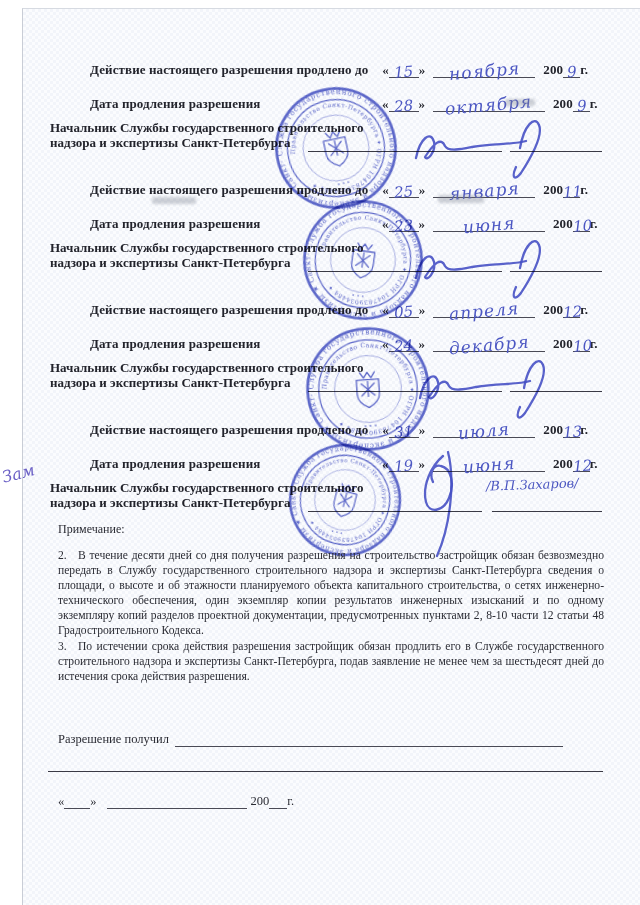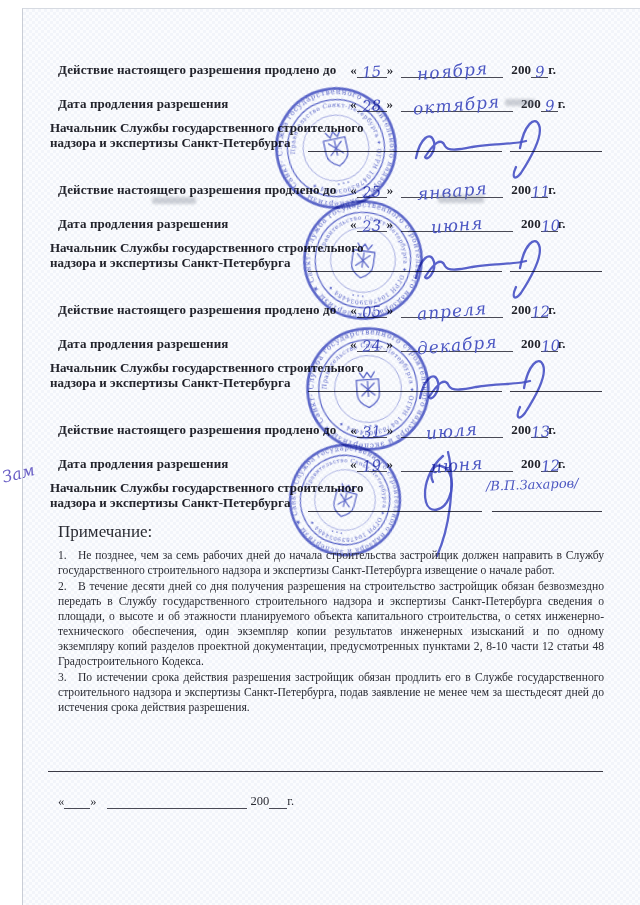--- a/index.html
+++ b/index.html
@@ -6,36 +6,36 @@
   .scan{position:relative;width:640px;height:905px;background:#ffffff;overflow:hidden;
         font-family:"Liberation Serif", serif;}
   .page{position:absolute;left:22px;top:8px;right:0;bottom:0;
         background-color:#fbfcfe;
         background-image:
           linear-gradient(45deg, rgba(130,150,195,0.07) 25%, transparent 25%, transparent 75%, rgba(130,150,195,0.07) 75%),
           linear-gradient(45deg, rgba(130,150,195,0.07) 25%, transparent 25%, transparent 75%, rgba(130,150,195,0.07) 75%);
         background-size:6px 6px;background-position:0 0,3px 3px;
         border-left:1px solid #c9cdd6;border-top:1px solid #d6dae1;}
   .block{position:absolute;left:0;width:640px;height:120px;}
-  .row{position:absolute;display:flex;align-items:center;white-space:nowrap;}
+  .row{position:absolute;display:flex;align-items:center;white-space:nowrap;margin-left:32px;}
   .lbl{font-weight:bold;font-size:13px;color:#23242c;letter-spacing:0.1px;}
   .plain{font-size:12.5px;color:#2a2b33;}
   .q{font-weight:bold;font-size:13px;color:#23242c;}
   .fill{display:inline-block;border-bottom:1px solid #4a4a55;text-align:center;height:15px;position:relative;}
   .f-day{width:30px;}
   .f-month{width:102px;margin-right:8px;}
   .f-month-d{width:112px;margin-right:8px;}
   .f-yr{width:17px;}
   .hw{font-family:"DejaVu Serif", serif;font-style:italic;font-size:15px;color:#4c57c3;
       display:inline-block;transform:rotate(-4deg) translateY(1px);}
   .hw-m{font-size:17px;letter-spacing:1px;transform:rotate(-5deg) translateY(-1px);}
   .chief{position:absolute;left:50px;width:340px;}
   .chief span{display:block;font-weight:bold;font-size:13px;color:#23242c;line-height:15px;}
   .sigline{position:absolute;border-top:1.2px solid #3a3a45;height:0;}
-  .notes-title{position:absolute;left:58px;top:522px;font-size:17px;color:#2a2b33;}
+  .notes-title{position:absolute;left:58px;top:522px;font-size:12px;color:#2a2b33;}
   .notes{position:absolute;left:58px;top:548px;width:546px;font-size:11.6px;line-height:15px;
          color:#2a2b33;text-align:justify;}
   .note{margin:0 0 1px 0;}
   .note .num{display:inline-block;width:20px;}
   .received{position:absolute;left:58px;top:731px;display:flex;align-items:flex-end;}
   .received .fill{width:388px;margin-left:6px;}
   .longline{position:absolute;left:48px;top:771px;width:555px;border-top:1.5px solid #3a3a45;}
   .bottomrow{position:absolute;left:58px;top:793px;display:flex;align-items:flex-end;}
   .stamp{position:absolute;opacity:0.82;mix-blend-mode:multiply;filter:blur(0.2px);}
   .sig{position:absolute;mix-blend-mode:multiply;}
@@ -226,25 +226,28 @@
 
   <div class="signame">/В.П.Захаров/</div>
   <div class="marginnote">Зам</div>
 
   <div class="smudge" style="left:152px;top:197px;width:44px;height:7px"></div>
   <div class="smudge" style="left:438px;top:195px;width:46px;height:8px"></div>
   <div class="smudge" style="left:505px;top:99px;width:30px;height:7px"></div>
 
   <div class="notes-title">Примечание:</div>
   <div class="notes">
-    <p class="note"><span class="num">1.</span><span>Не позднее, чем за семь рабочих дней до начала строительства застройщик должен направить в Службу государственного строительного надзора и экспертизы Санкт-Петербурга извещение о начале работ.</span></p>
     <p class="note"><span class="num">2.</span><span>В течение десяти дней со дня получения разрешения на строительство застройщик обязан безвозмездно передать в Службу государственного строительного надзора и экспертизы Санкт-Петербурга сведения о площади, о высоте и об этажности планируемого объекта капитального строительства, о сетях инженерно-технического обеспечения, один экземпляр копии результатов инженерных изысканий и по одному экземпляру копий разделов проектной документации, предусмотренных пунктами 2, 8-10 части 12 статьи 48 Градостроительного Кодекса.</span></p>
     <p class="note"><span class="num">3.</span><span>По истечении срока действия разрешения застройщик обязан продлить его в Службе государственного строительного надзора и экспертизы Санкт-Петербурга, подав заявление не менее чем за шестьдесят дней до истечения срока действия разрешения.</span></p>
   </div>
 
+  <div class="received">
+    <span class="plain">Разрешение получил</span>
+    <span class="fill"></span>
+  </div>
   <div class="longline"></div>
   <div class="bottomrow">
     <span class="plain">«</span>
     <span class="fill" style="width:26px"></span>
     <span class="plain" style="margin-right:10px">»</span>
     <span class="fill" style="width:140px;margin-right:4px"></span>
     <span class="plain">200</span>
     <span class="fill" style="width:18px"></span>
     <span class="plain">г.</span>
   </div>

